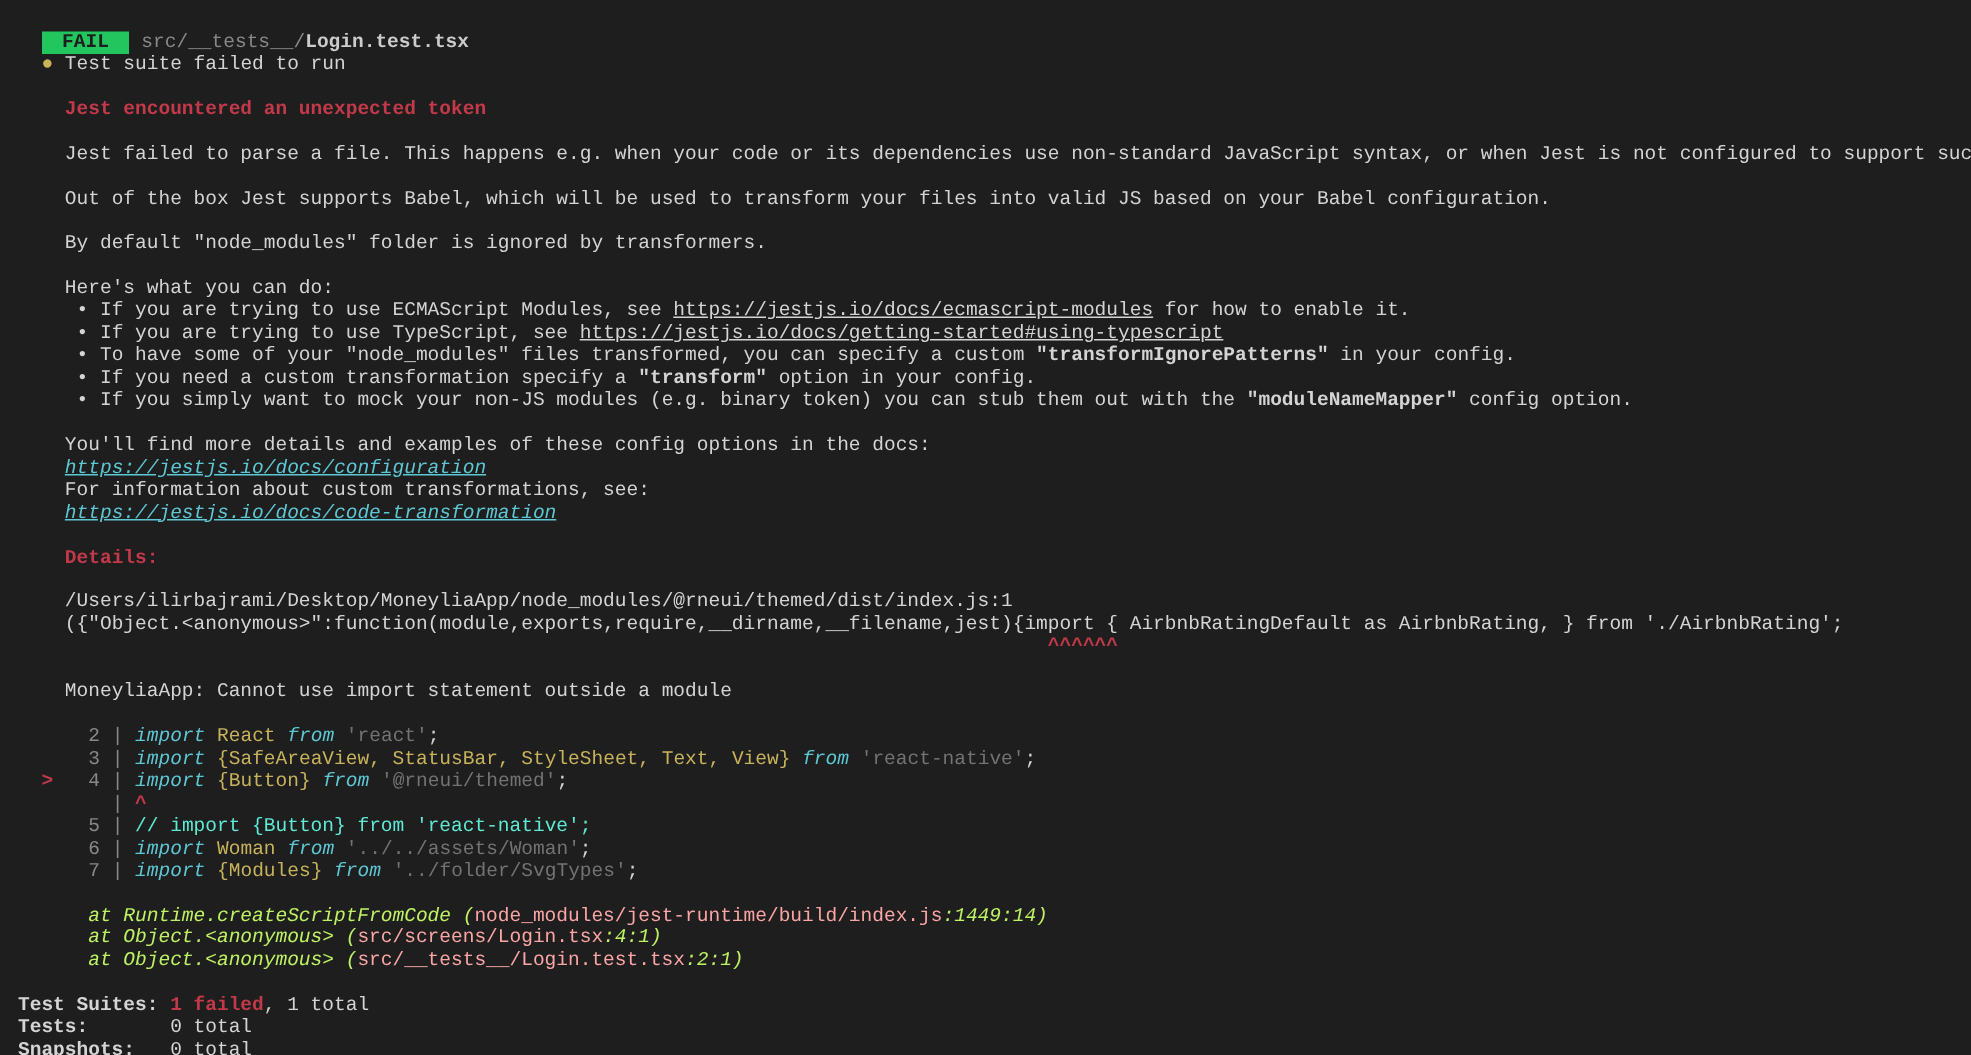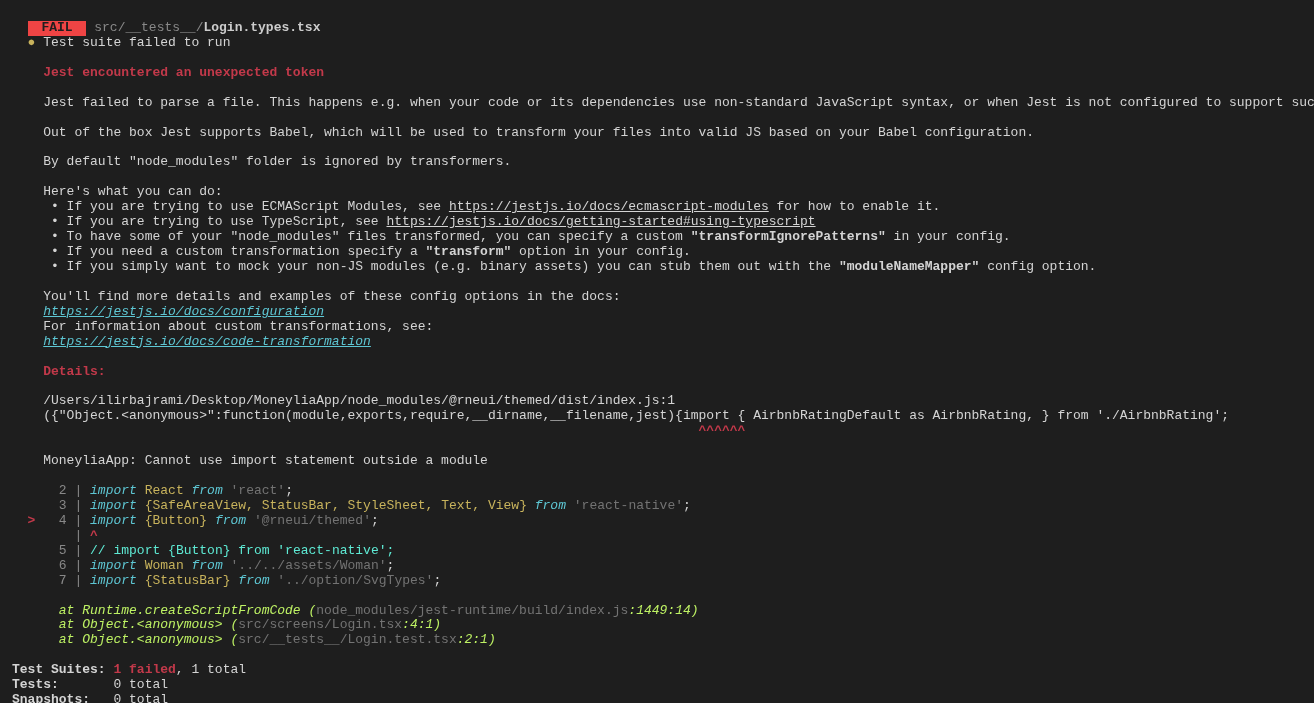--- a/index.html
+++ b/index.html
@@ -14,21 +14,21 @@
       font-size: 13px;
       line-height: 1.15;
       padding: 6px 0;
       width: 1314px;
     }
     .line {
       padding: 0 12px;
       white-space: pre;
     }
     .fail-badge {
-      background-color: #ef4444;
+      background-color: #22c55e;
       color: #1e1e1e;
       font-weight: bold;
       padding: 0 6px;
       display: inline-block;
     }
     .file-path {
       color: #888;
     }
     .file-name {
       color: #ccc;
@@ -82,66 +82,66 @@
     }
     .caret-red {
       color: #c2394a;
       font-weight: bold;
     }
     .redtext {
       color: #c2394a;
       font-weight: bold;
     }
     .path-teal {
-      color: #737373;
+      color: #fca5a5;
     }
   </style>
 </head>
 <body>
 
 <div class="line">
-  <span class="fail-badge"> FAIL </span> <span class="file-path">src/__tests__/</span><span class="file-name">Login.types.tsx</span>
+  <span class="fail-badge"> FAIL </span> <span class="file-path">src/__tests__/</span><span class="file-name">Login.test.tsx</span>
 </div>
 <div class="line">  <span class="bullet">●</span> <span>Test suite failed to run</span></div>
 <div class="line">&nbsp;</div>
 <div class="line">    <span class="bold-pink">Jest encountered an unexpected token</span></div>
 <div class="line">&nbsp;</div>
 <div class="line">    <span>Jest failed to parse a file. This happens e.g. when your code or its dependencies use non-standard JavaScript syntax, or when Jest is not configured to support such syntax.</span></div>
 <div class="line">&nbsp;</div>
 <div class="line">    <span>Out of the box Jest supports Babel, which will be used to transform your files into valid JS based on your Babel configuration.</span></div>
 <div class="line">&nbsp;</div>
 <div class="line">    <span>By default "node_modules" folder is ignored by transformers.</span></div>
 <div class="line">&nbsp;</div>
 <div class="line">    <span>Here's what you can do:</span></div>
 <div class="line">    <span> • If you are trying to use ECMAScript Modules, see </span><span class="link-underline-white">https://jestjs.io/docs/ecmascript-modules</span><span> for how to enable it.</span></div>
 <div class="line">    <span> • If you are trying to use TypeScript, see </span><span class="link-underline-white">https://jestjs.io/docs/getting-started#using-typescript</span></div>
 <div class="line">    <span> • To have some of your "node_modules" files transformed, you can specify a custom </span><span class="bold-white">"transformIgnorePatterns"</span><span> in your config.</span></div>
 <div class="line">    <span> • If you need a custom transformation specify a </span><span class="bold-white">"transform"</span><span> option in your config.</span></div>
-<div class="line">    <span> • If you simply want to mock your non-JS modules (e.g. binary assets) you can stub them out with the </span><span class="bold-white">"moduleNameMapper"</span><span> config option.</span></div>
+<div class="line">    <span> • If you simply want to mock your non-JS modules (e.g. binary token) you can stub them out with the </span><span class="bold-white">"moduleNameMapper"</span><span> config option.</span></div>
 <div class="line">&nbsp;</div>
 <div class="line">    <span>You'll find more details and examples of these config options in the docs:</span></div>
 <div class="line">    <span class="link">https://jestjs.io/docs/configuration</span></div>
 <div class="line">    <span>For information about custom transformations, see:</span></div>
 <div class="line">    <span class="link">https://jestjs.io/docs/code-transformation</span></div>
 <div class="line">&nbsp;</div>
 <div class="line">    <span class="bold-pink">Details:</span></div>
 <div class="line">&nbsp;</div>
 <div class="line">    <span>/Users/ilirbajrami/Desktop/MoneyliaApp/node_modules/@rneui/themed/dist/index.js:1</span></div>
 <div class="line">    <span>({"Object.&lt;anonymous&gt;":function(module,exports,require,__dirname,__filename,jest){import { AirbnbRatingDefault as AirbnbRating, } from './AirbnbRating';</span></div>
 <div class="line">    <span class="caret-red">                                                                                    ^^^^^^</span></div>
 <div class="line">&nbsp;</div>
 <div class="line">    <span>MoneyliaApp: Cannot use import statement outside a module</span></div>
 <div class="line">&nbsp;</div>
 <div class="line">    <span class="ln">  2 </span><span class="pipe">|</span> <span class="kw">import</span> <span class="ce">React</span> <span class="kw">from</span> <span class="str">'react'</span><span>;</span></div>
 <div class="line">    <span class="ln">  3 </span><span class="pipe">|</span> <span class="kw">import</span> <span class="ce">{SafeAreaView, StatusBar, StyleSheet, Text, View}</span> <span class="kw">from</span> <span class="str">'react-native'</span><span>;</span></div>
 <div class="line">  <span class="redtext">&gt; </span><span class="ln">  4 </span><span class="pipe">|</span> <span class="kw">import</span> <span class="ce">{Button}</span> <span class="kw">from</span> <span class="str">'@rneui/themed'</span><span>;</span></div>
 <div class="line">    <span class="ln">    </span><span class="pipe">|</span> <span class="redtext">^</span></div>
 <div class="line">    <span class="ln">  5 </span><span class="pipe">|</span> <span class="comment">// import {Button} from 'react-native';</span></div>
 <div class="line">    <span class="ln">  6 </span><span class="pipe">|</span> <span class="kw">import</span> <span class="ce">Woman</span> <span class="kw">from</span> <span class="str">'../../assets/Woman'</span><span>;</span></div>
-<div class="line">    <span class="ln">  7 </span><span class="pipe">|</span> <span class="kw">import</span> <span class="ce">{StatusBar}</span> <span class="kw">from</span> <span class="str">'../option/SvgTypes'</span><span>;</span></div>
+<div class="line">    <span class="ln">  7 </span><span class="pipe">|</span> <span class="kw">import</span> <span class="ce">{Modules}</span> <span class="kw">from</span> <span class="str">'../folder/SvgTypes'</span><span>;</span></div>
 <div class="line">&nbsp;</div>
 <div class="line">      <span class="dim">at</span><span class="dim"> Runtime.createScriptFromCode (</span><span class="path-teal">node_modules/jest-runtime/build/index.js</span><span class="dim">:1449:14)</span></div>
 <div class="line">      <span class="dim">at</span><span class="dim"> Object.&lt;anonymous&gt; (</span><span class="path-teal">src/screens/Login.tsx</span><span class="dim">:4:1)</span></div>
 <div class="line">      <span class="dim">at</span><span class="dim"> Object.&lt;anonymous&gt; (</span><span class="path-teal">src/__tests__/Login.test.tsx</span><span class="dim">:2:1)</span></div>
 <div class="line">&nbsp;</div>
 <div class="line"><span class="bold-white">Test Suites: </span><span class="redtext">1 failed</span><span>, 1 total</span></div>
 <div class="line"><span class="bold-white">Tests:       </span><span>0 total</span></div>
 <div class="line"><span class="bold-white">Snapshots:   </span><span>0 total</span></div>
 
 </body></html>

